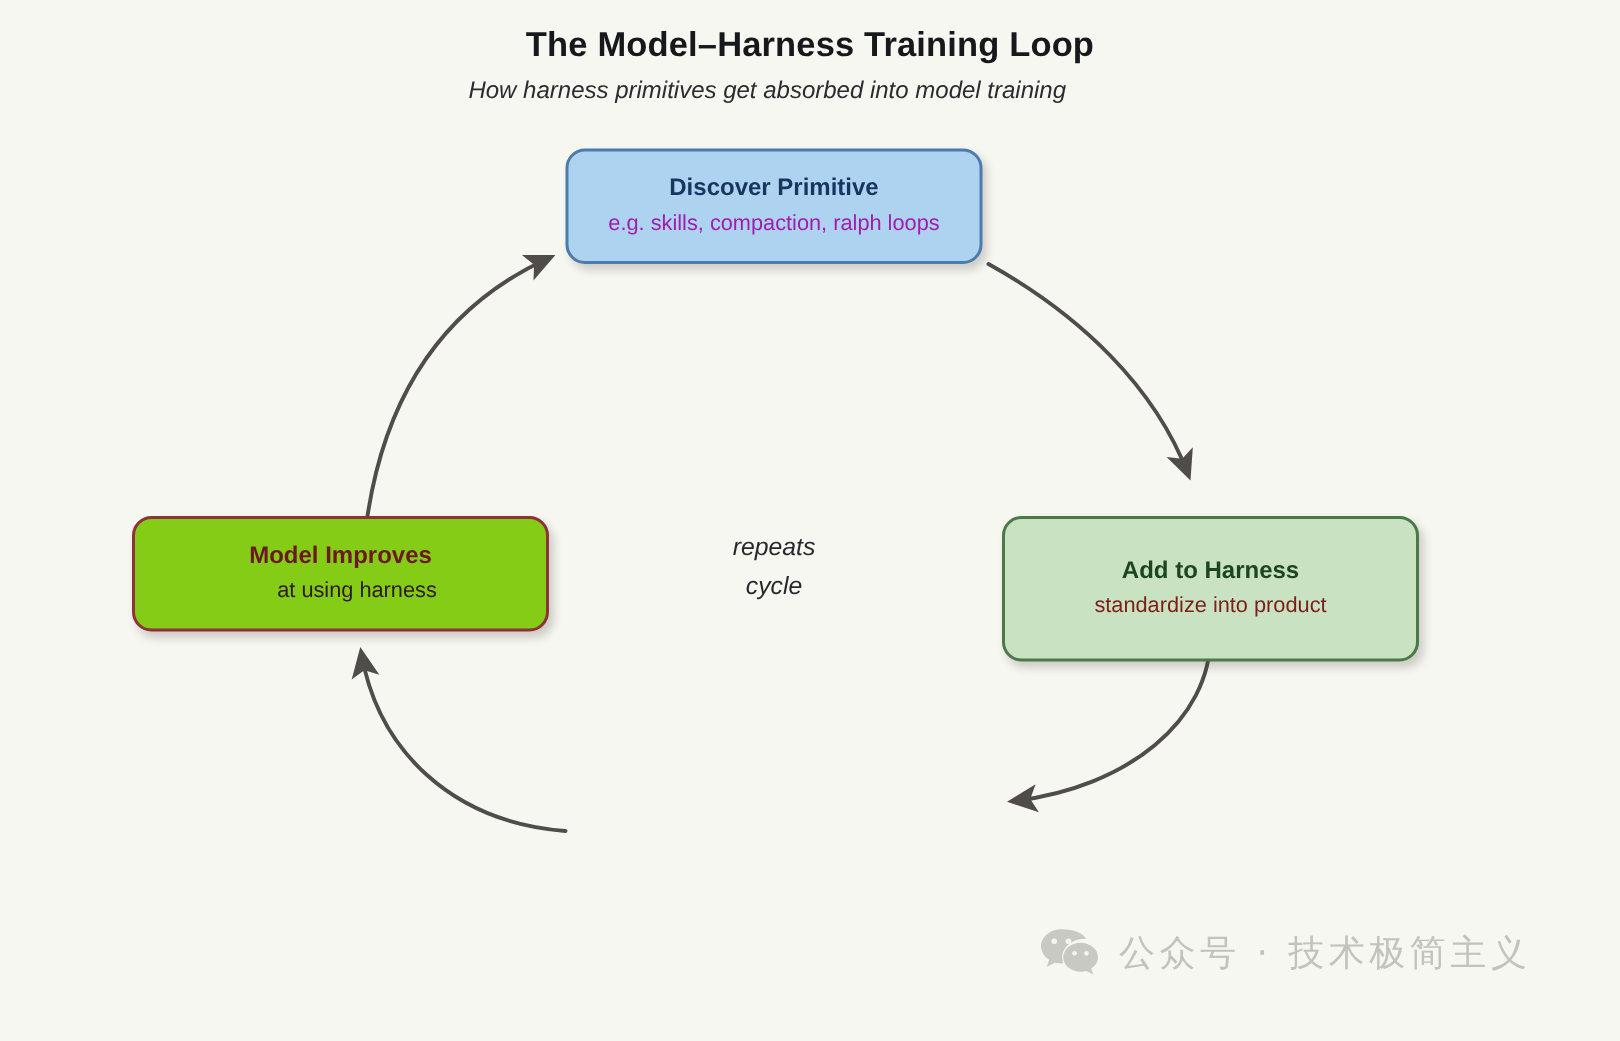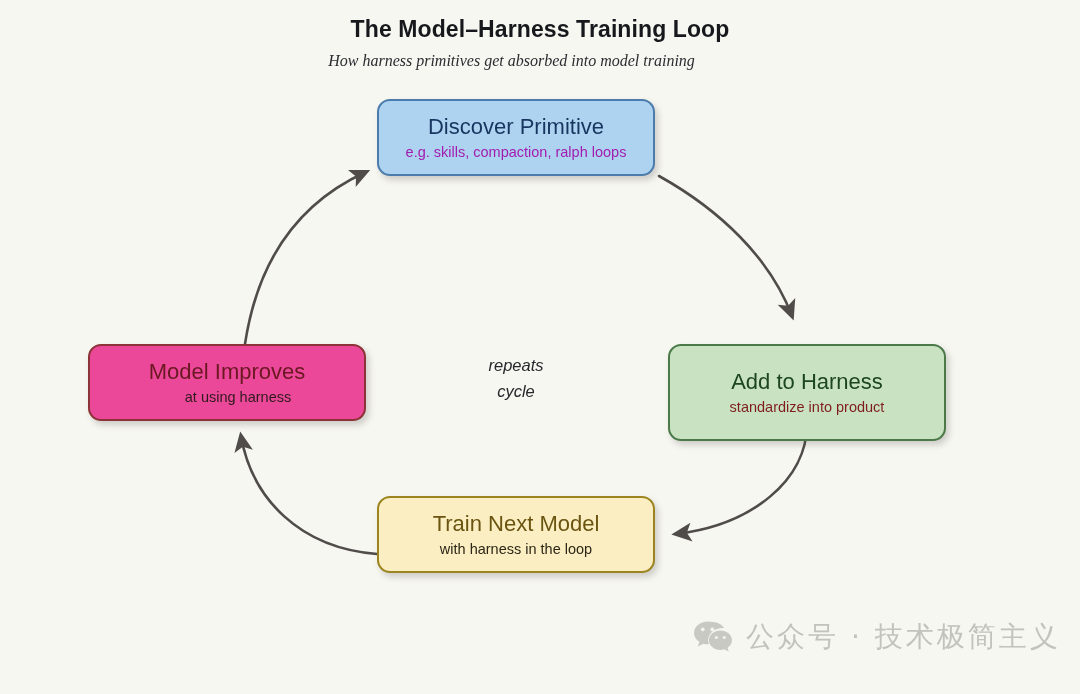--- a/index.html
+++ b/index.html
@@ -35,21 +35,20 @@
   }
   .subtitle {
     position: absolute;
     left: 0;
     top: 52px;
     width: 1023px;
     text-align: center;
     font-size: 16px;
     font-style: italic;
     color: #2a2c30;
-    font-family: Liberation Serif, serif;
   }
 
   
   #arrows {
     position: absolute;
     left: 0;
     top: 0;
     width: 1080px;
     height: 694px;
   }
@@ -62,22 +61,22 @@
     border-style: solid;
     border-width: 2px;
     display: flex;
     flex-direction: column;
     align-items: center;
     justify-content: center;
     box-shadow: 3px 4px 6px rgba(60, 55, 50, 0.22);
     text-align: center;
   }
   .node .node-title {
-    font-size: 22px;
-    font-weight: normal;
+    font-size: 16px;
+    font-weight: bold;
     line-height: 1.15;
     margin-bottom: 5px;
   }
   .node .node-sub {
     font-size: 14.5px;
     line-height: 1.15;
   }
 
   #node-discover {
     left: 377px;
@@ -110,21 +109,21 @@
     border-color: #9c8521;
   }
   #node-train .node-title { color: #6a5410; }
   #node-train .node-sub   { color: #2b2616; }
 
   #node-improves {
     left: 88px;
     top: 344px;
     width: 278px;
     height: 77px;
-    background: #ec4899;
+    background: #84cc16;
     border-color: #8d3337;
   }
   #node-improves .node-title { color: #6b1822; }
   #node-improves .node-sub   { color: #2e1a1c; margin-left: 22px; }
 
   
   #center-label {
     position: absolute;
     left: 436px;
     top: 353px;
@@ -145,21 +144,21 @@
     align-items: center;
     gap: 13px;
     opacity: 1;
   }
   #watermark .wm-icon {
     width: 40px;
     height: 34px;
     display: block;
   }
   #watermark .wm-text {
-    font-size: 28px;
+    font-size: 24px;
     color: #c3c3bd;
     letter-spacing: 3px;
     font-family: "DejaVu Sans", sans-serif;
     white-space: nowrap;
   }
 </style>
 </head>
 <body>
 
 <div id="canvas">
@@ -186,24 +185,20 @@
   <div class="node" id="node-discover">
     <div class="node-title">Discover Primitive</div>
     <div class="node-sub">e.g. skills, compaction, ralph loops</div>
   </div>
 
   <div class="node" id="node-harness">
     <div class="node-title">Add to Harness</div>
     <div class="node-sub">standardize into product</div>
   </div>
 
-  <div class="node" id="node-train">
-    <div class="node-title">Train Next Model</div>
-    <div class="node-sub">with harness in the loop</div>
-  </div>
 
   <div class="node" id="node-improves">
     <div class="node-title">Model Improves</div>
     <div class="node-sub">at using harness</div>
   </div>
 
   <div id="center-label">
     <div>repeats</div>
     <div>cycle</div>
   </div>

